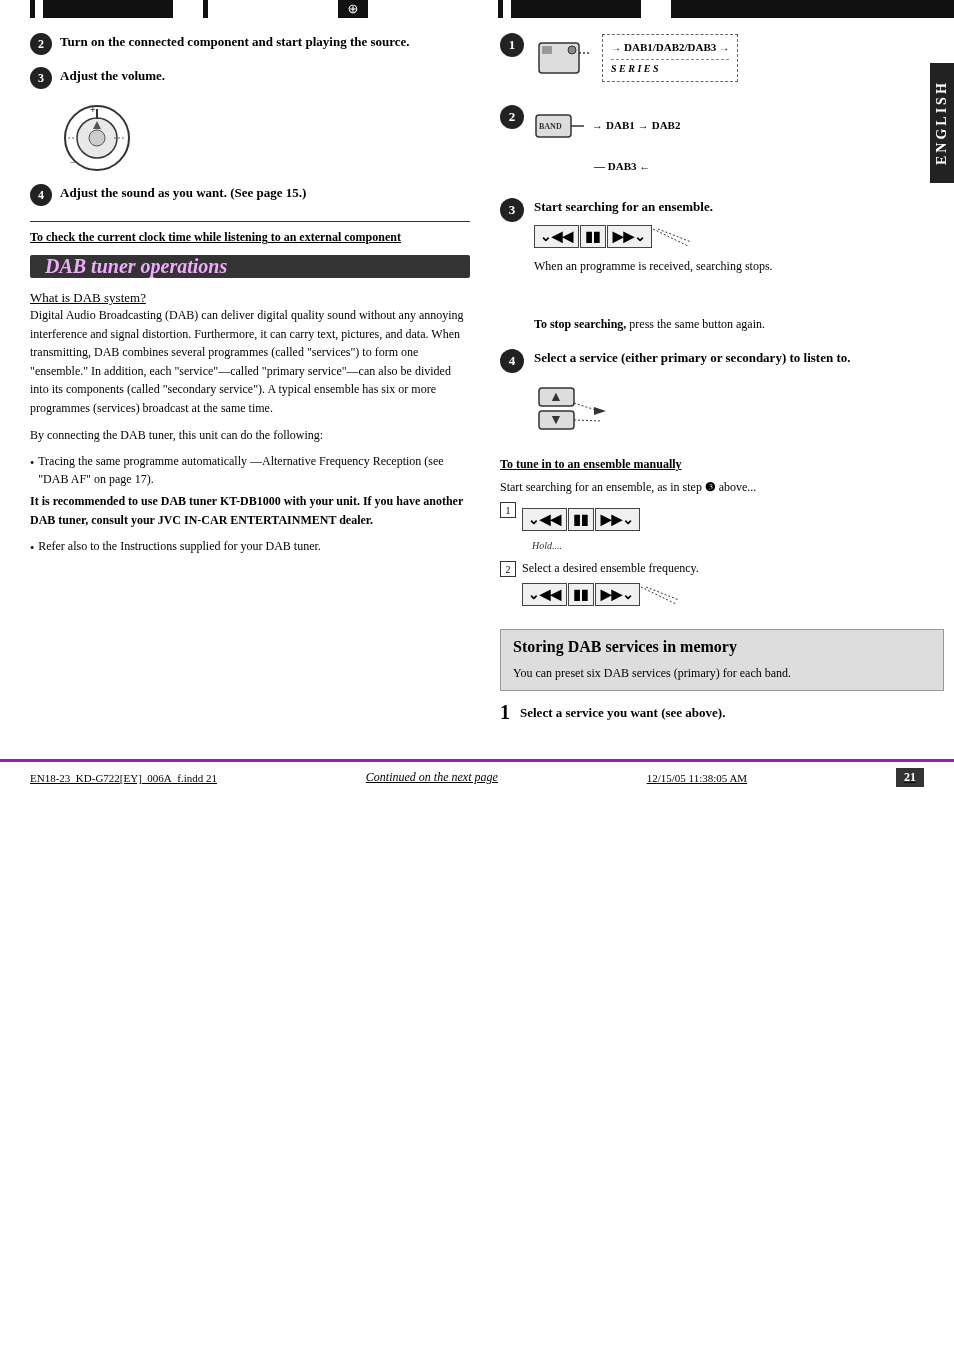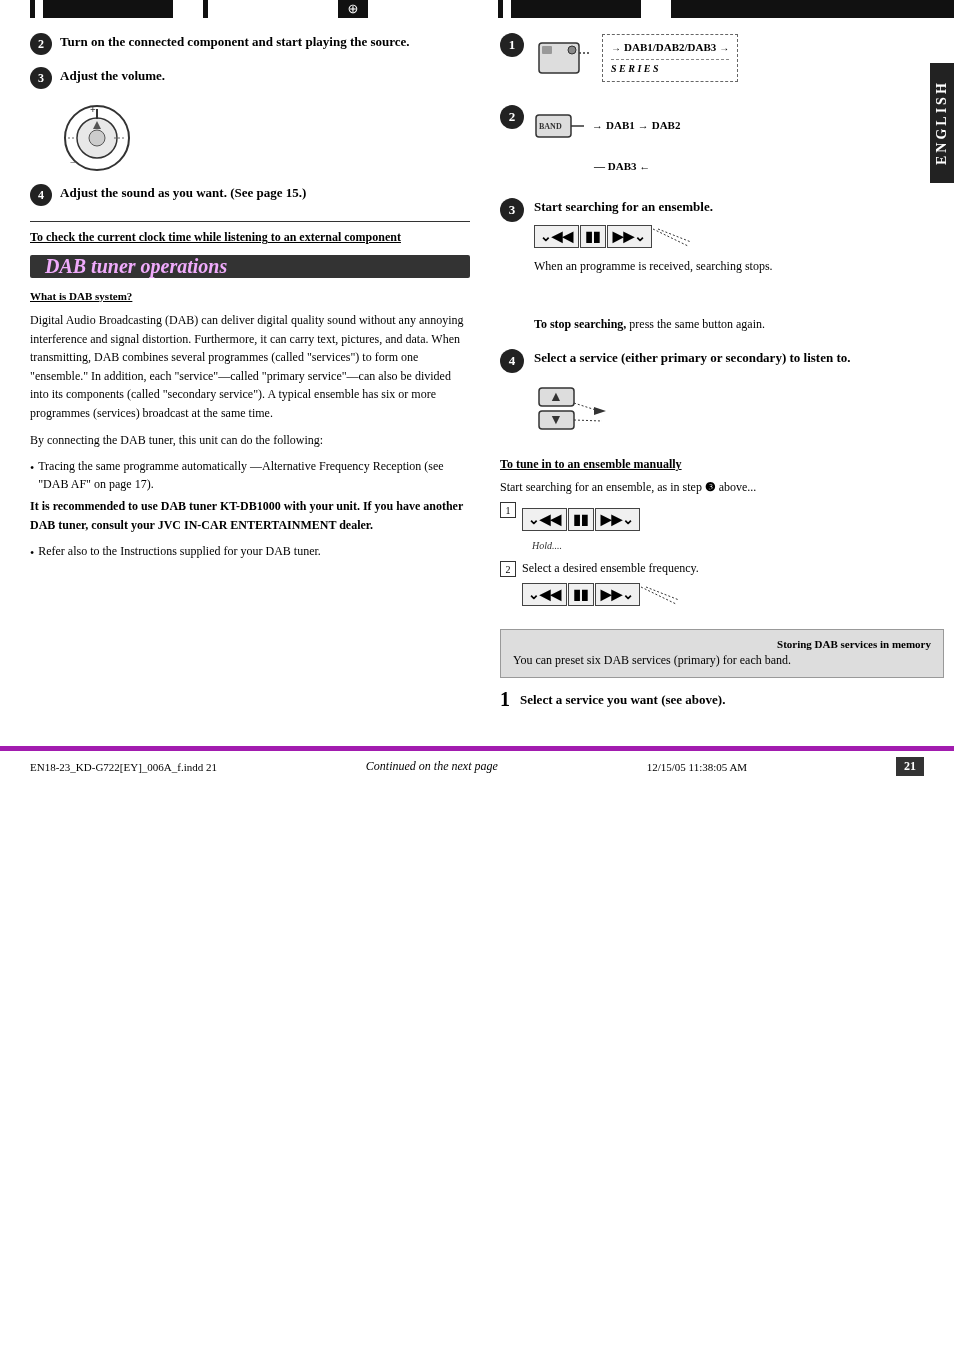--- a/index.html
+++ b/index.html
@@ -119,24 +119,24 @@
       color: #f0abfc;
       font-style: italic;
       font-size: 20px;
       font-weight: bold;
       padding: 0 15px;
       margin: 10px 0 12px 0;
       border-radius: 2px;
     }
 
     .what-is-dab {
-      font-size: 11px;
-      font-weight: bold;
+      font-size: 13px;
+      font-weight: normal;
       text-decoration: underline;
-      margin-bottom: 9px;
+      margin-bottom: 0;
     }
 
     .dab-body {
       font-size: 12px;
       line-height: 1.55;
       margin-bottom: 8px;
     }
 
     .bullet-item {
       display: flex;
@@ -257,24 +257,23 @@
 
     
     .storing-dab-box {
       background: #ddd;
       border: 1px solid #999;
       padding: 8px 12px;
       margin: 16px 0 10px 0;
     }
 
     .storing-dab-title {
-      font-size: 11px;
-      font-weight: bold;
-      margin-bottom: 1px;
-      text-align: right;
+      font-size: 16px;
+      font-weight: bold;
+      margin-bottom: 8px;
     }
 
     .storing-dab-text {
       font-size: 12px;
       line-height: 1.5;
     }
 
     .storing-step1 {
       display: flex;
       align-items: flex-start;
@@ -292,24 +291,25 @@
       font-size: 13px;
       font-weight: bold;
       margin-top: 4px;
     }
 
     
     .bottom-bar {
       display: flex;
       align-items: center;
       justify-content: space-between;
-      border-top: 5px solid #a21caf;
+      border-top: 3px solid #a21caf;
       padding: 6px 30px;
       font-size: 11px;
       margin-top: 20px;
+      text-decoration: underline;
     }
 
     .page-number-box {
       background: #333;
       color: #fff;
       padding: 2px 8px;
       font-size: 12px;
       font-weight: bold;
       text-align: right;
     }

